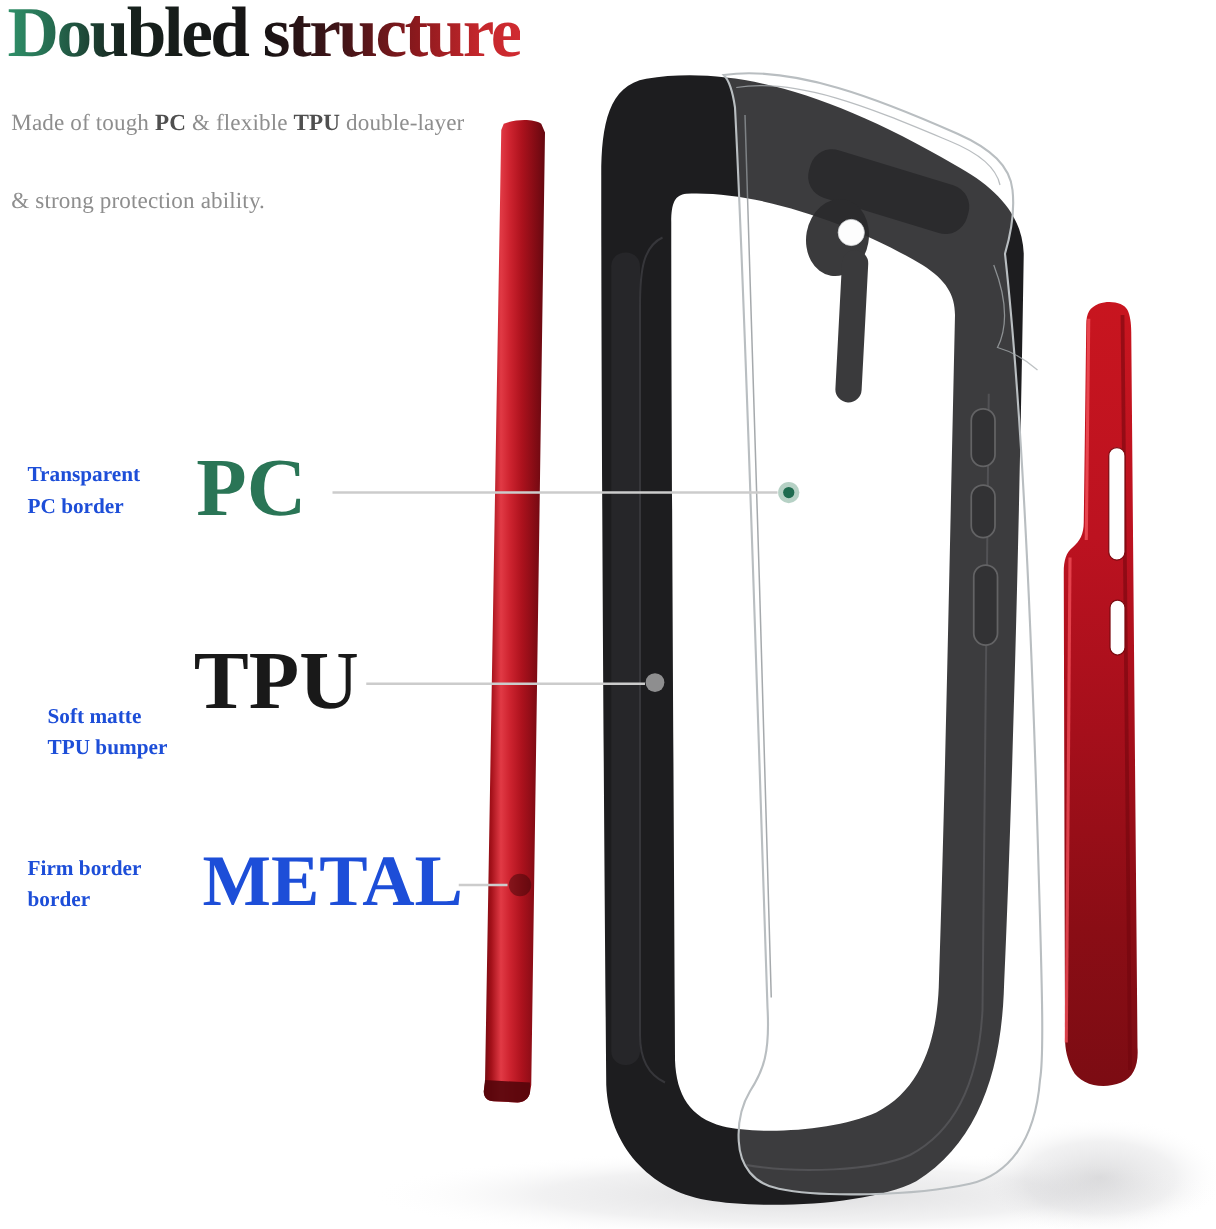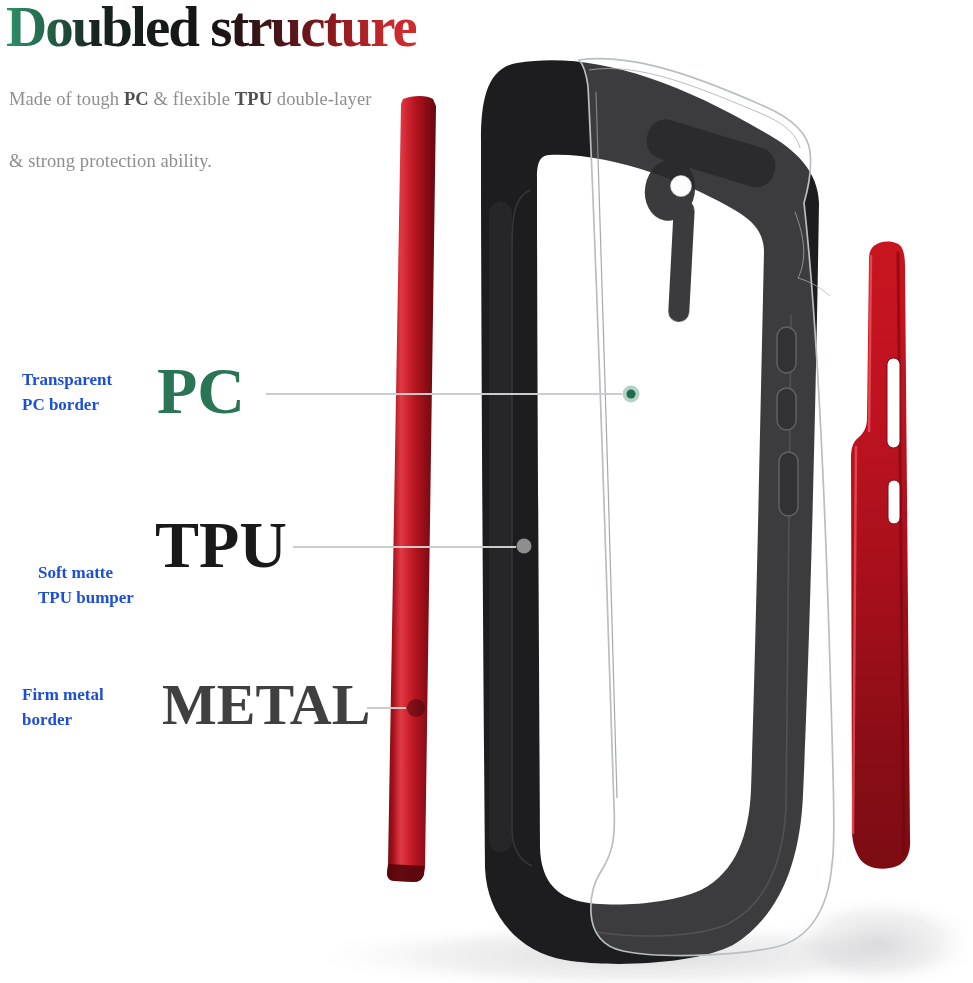--- a/index.html
+++ b/index.html
@@ -28,21 +28,21 @@
   .ann-label{
     position:absolute;
     font-size:17px;font-weight:600;color:#1d4ed8;line-height:25px;
   }
   .ann-big{position:absolute;font-weight:700;line-height:1;}
   .label-pc{left:22px;top:367px;}
   .big-pc{left:157px;top:358px;font-size:66px;color:#2a7556;}
   .label-tpu{left:38px;top:520px;margin-top:40px;}
   .big-tpu{left:155px;top:512px;font-size:66px;color:#191919;}
   .label-metal{left:22px;top:682px;}
-  .big-metal{left:162px;top:676px;font-size:58px;color:#404040;}
+  .big-metal{left:162px;top:676px;font-size:58px;color:#1d4ed8;}
 </style>
 </head>
 <body>
 
 <div class="stage">
 
   <svg class="art" viewBox="0 0 973 983" aria-hidden="true">
     <defs>
       <linearGradient id="barGrad" x1="0" y1="0" x2="1" y2="0">
         <stop offset="0%" stop-color="#6e0a10"></stop>
@@ -128,16 +128,16 @@
   <h1 class="title">Doubled structure</h1>
 
   <p class="desc"><span>Made of tough </span><b>PC</b><span> &amp; flexible </span><b>TPU</b><span> double-layer</span><br><br><span>&amp; strong protection ability.</span></p>
 
   <div class="ann-label label-pc"><span>Transparent</span><br><span>PC border</span></div>
   <div class="ann-big big-pc">PC</div>
 
   <div class="ann-label label-tpu"><span>Soft matte</span><br><span>TPU bumper</span></div>
   <div class="ann-big big-tpu">TPU</div>
 
-  <div class="ann-label label-metal"><span>Firm metal</span><br><span>border</span></div>
+  <div class="ann-label label-metal"><span>Firm border</span><br><span>border</span></div>
   <div class="ann-big big-metal">METAL</div>
 
 </div>
 
 </body></html>

